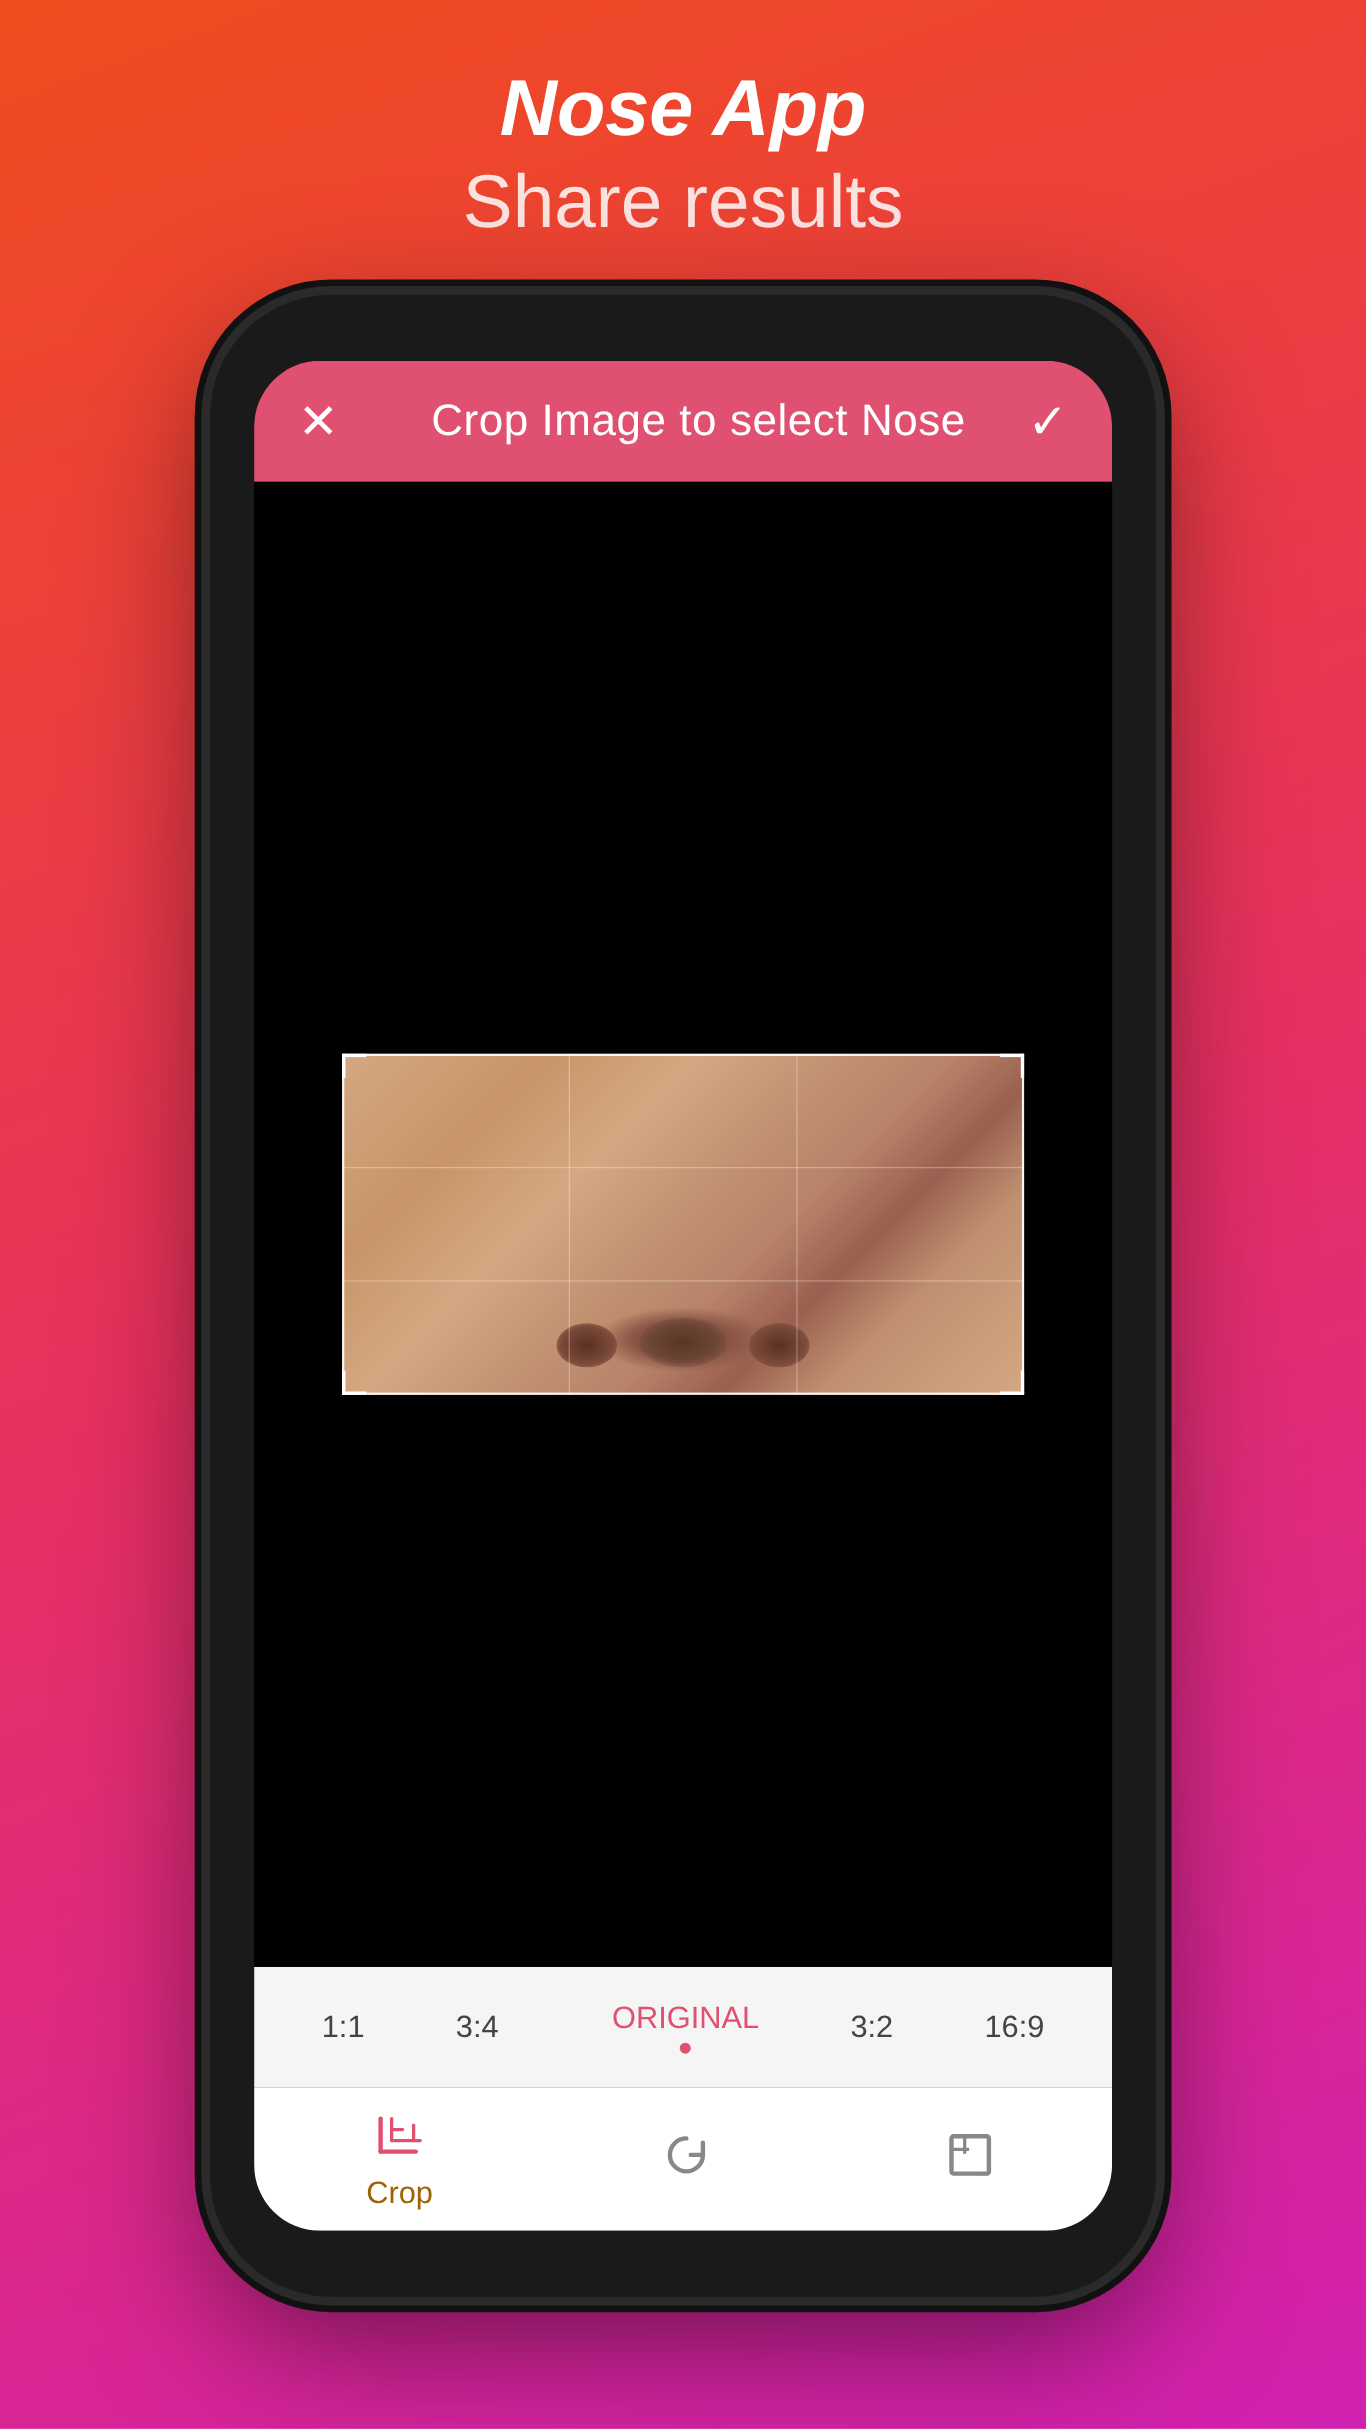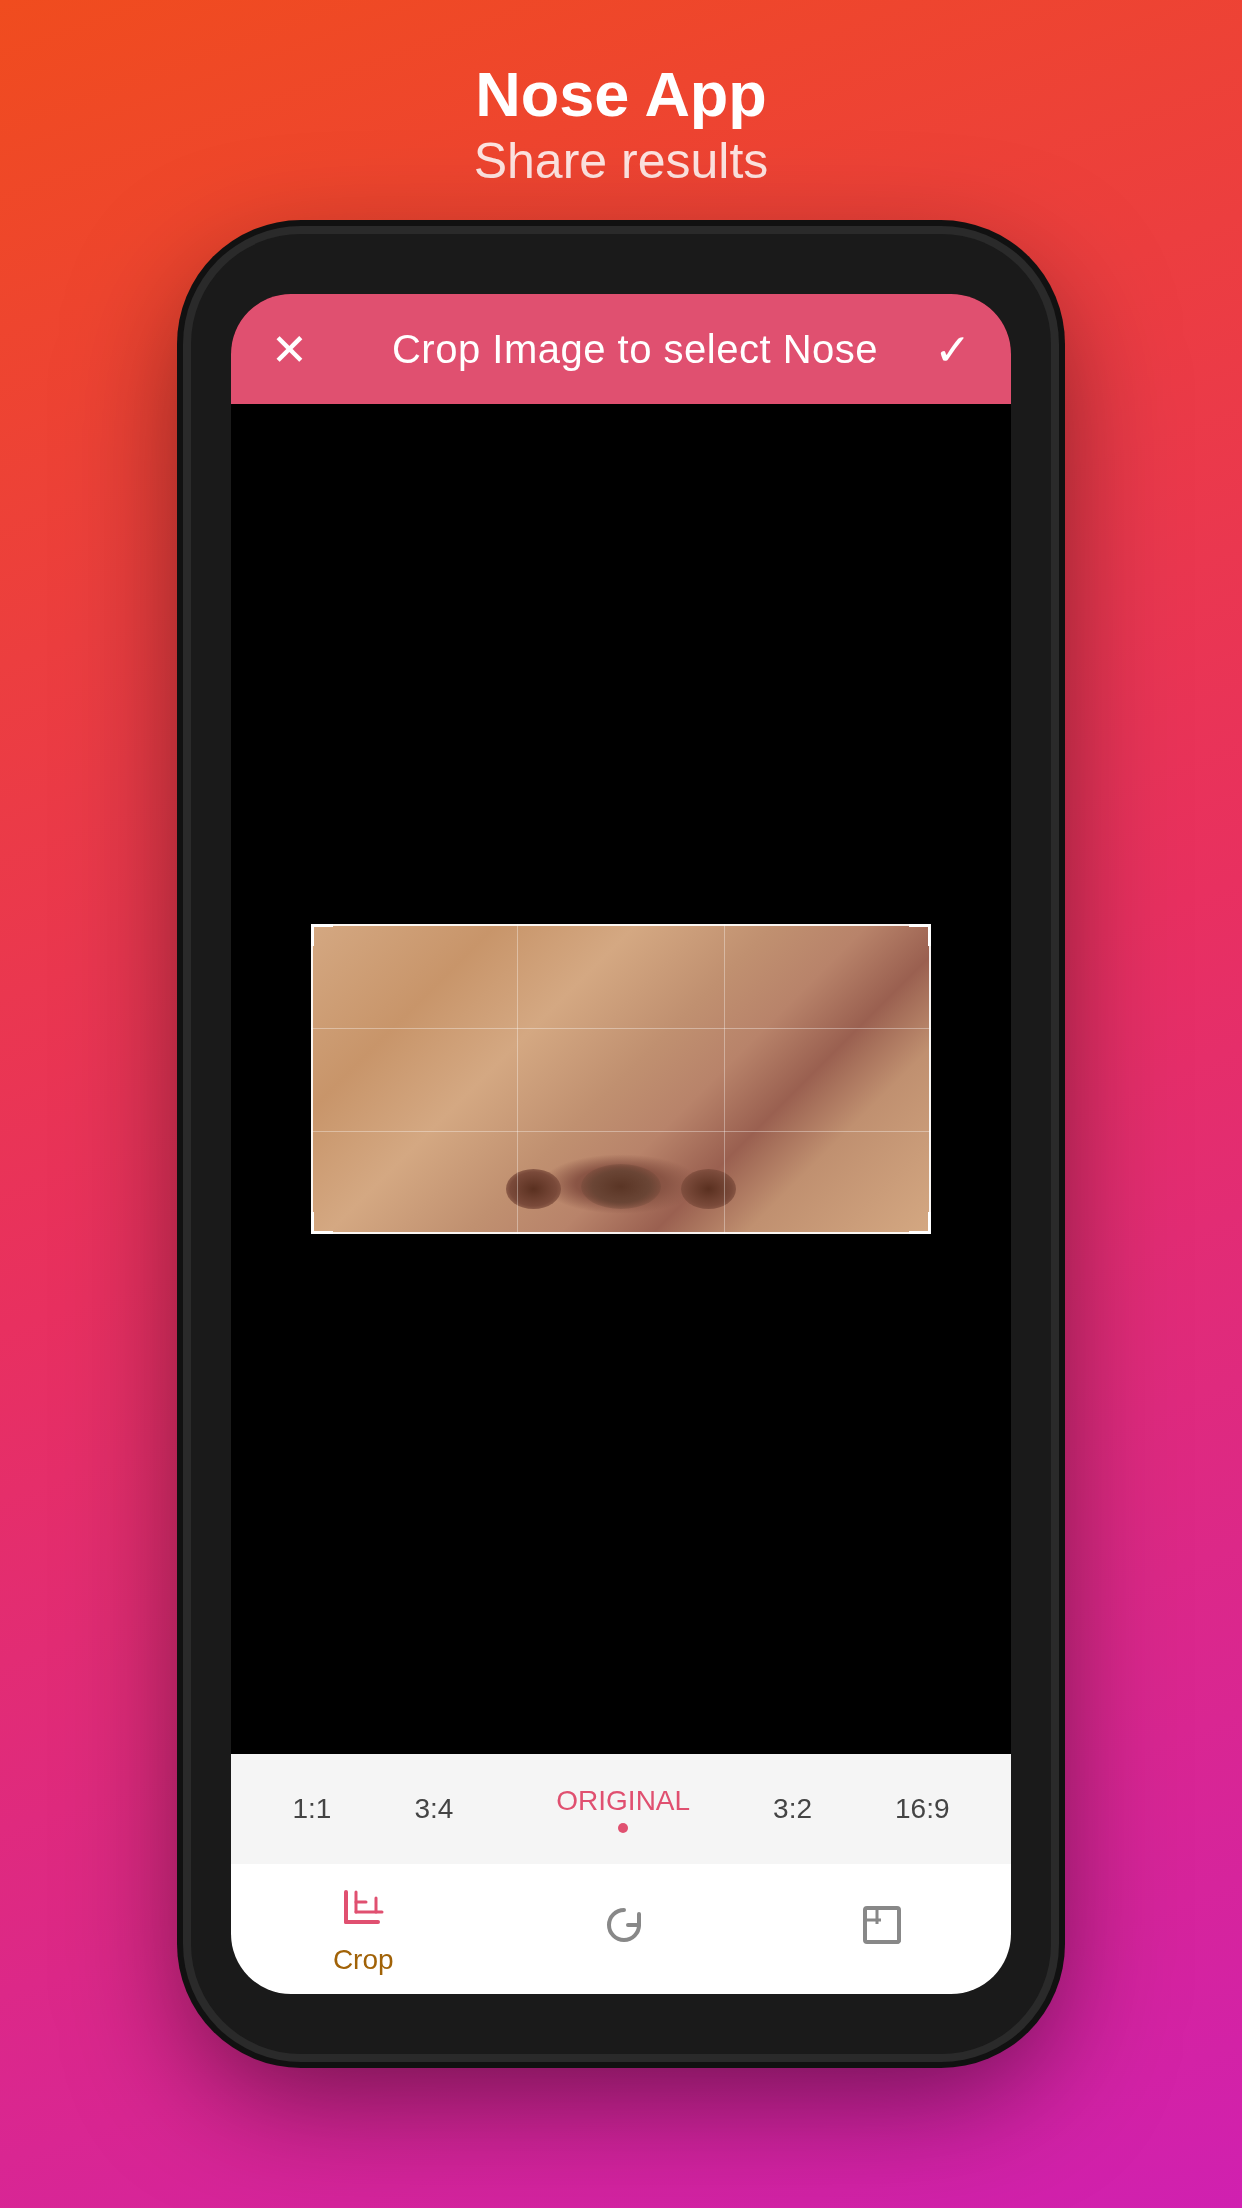--- a/index.html
+++ b/index.html
@@ -17,28 +17,29 @@
 
     
     .app-header {
       width: 100%;
       text-align: center;
       padding-top: 60px;
       padding-bottom: 40px;
     }
 
     .app-title {
-      font-size: 63px;
+      font-size: 72px;
       font-weight: 800;
       color: #ffffff;
       line-height: 1.1;
+      font-style: italic;
     }
 
     .app-subtitle {
-      font-size: 50px;
+      font-size: 68px;
       font-weight: 400;
       color: rgba(255,255,255,0.85);
       line-height: 1.3;
     }
 
     
     .phone-frame {
       width: 860px;
       height: 1820px;
       background: #1a1a1a;

